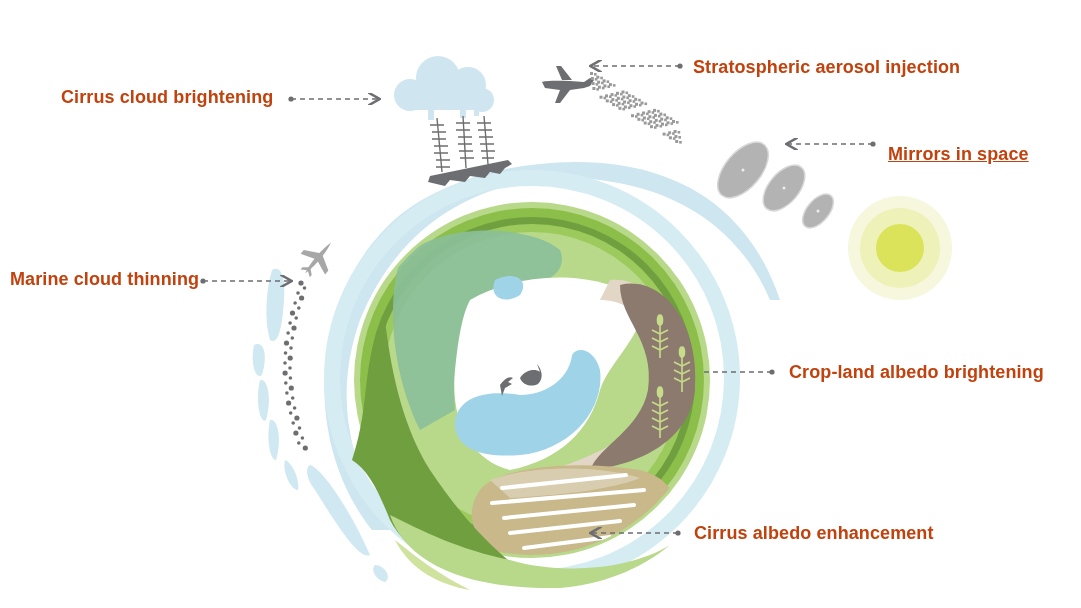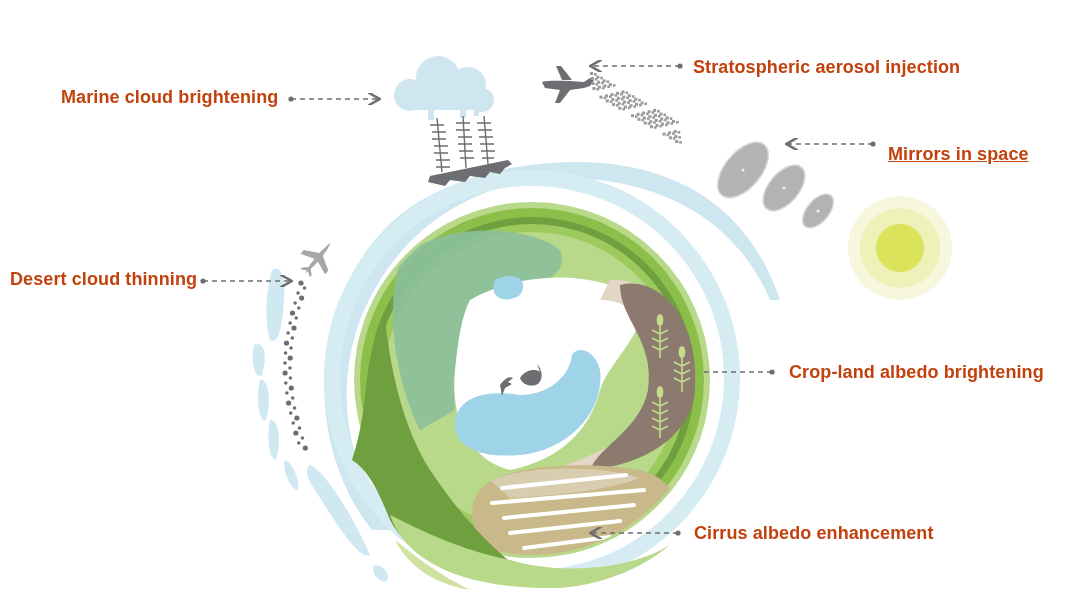--- a/index.html
+++ b/index.html
@@ -307,18 +307,18 @@
   <g fill="#6d6e71">
     <circle cx="291" cy="99" r="2.6"></circle>
     <circle cx="680" cy="66" r="2.6"></circle>
     <circle cx="873" cy="144" r="2.6"></circle>
     <circle cx="203" cy="281" r="2.6"></circle>
     <circle cx="772" cy="372" r="2.6"></circle>
     <circle cx="678" cy="533" r="2.6"></circle>
   </g>
 </svg>
 
-<div class="label" style="left:61px; top:87px;">Marine cloud brightening</div>
+<div class="label" style="left:61px; top:87px;">Cirrus cloud brightening</div>
 <div class="label" style="left:693px; top:57px;">Stratospheric aerosol injection</div>
 <div class="label" style="left:888px; top:144px;text-decoration:underline;">Mirrors in space</div>
-<div class="label" style="left:10px; top:269px;">Desert cloud thinning</div>
+<div class="label" style="left:10px; top:269px;">Marine cloud thinning</div>
 <div class="label" style="left:789px; top:362px;">Crop-land albedo brightening</div>
 <div class="label" style="left:694px; top:523px;">Cirrus albedo enhancement</div>
 
 </body></html>

